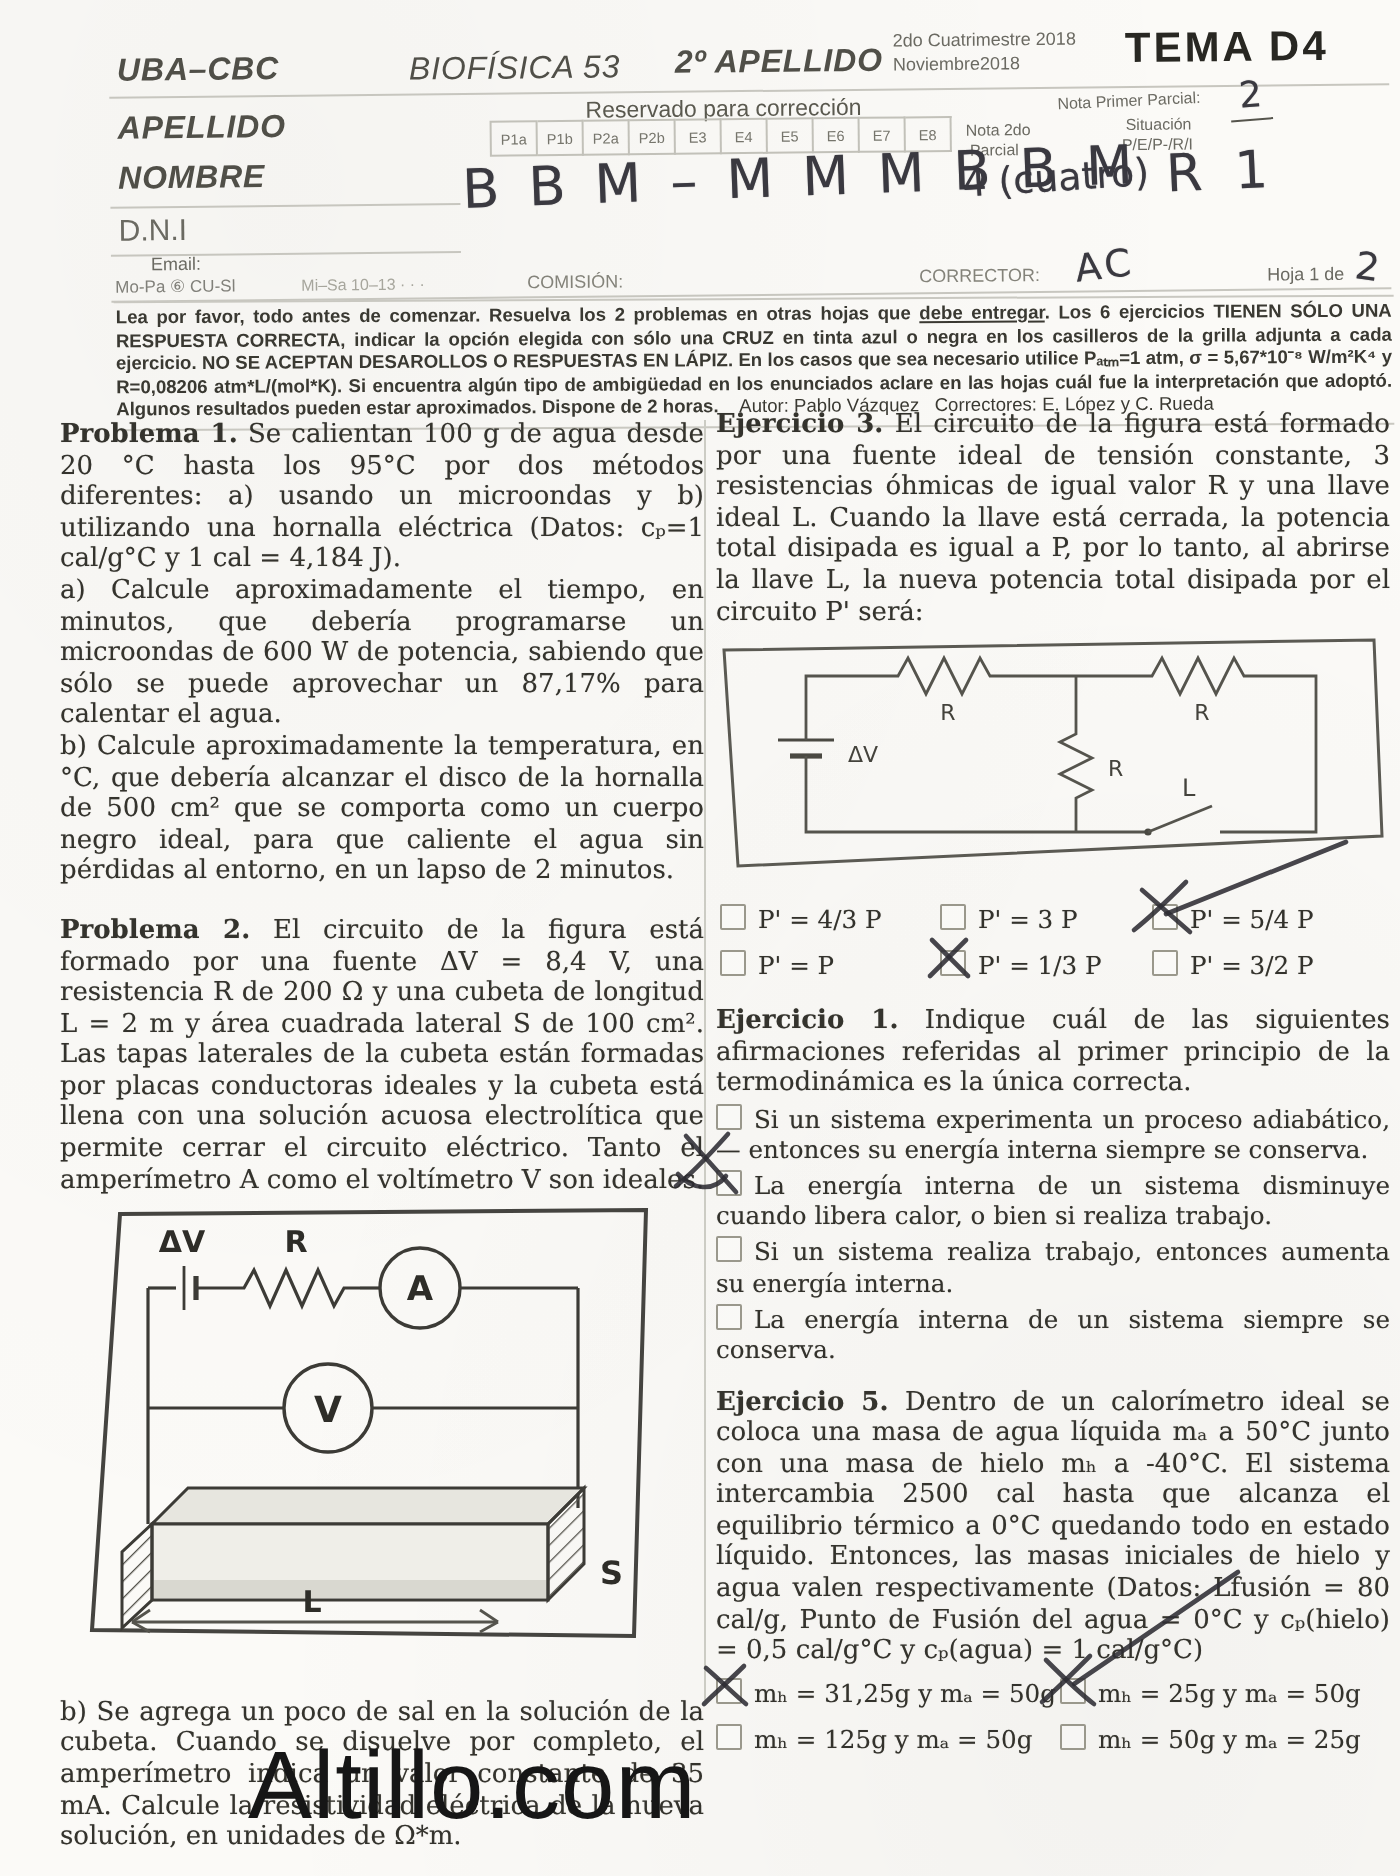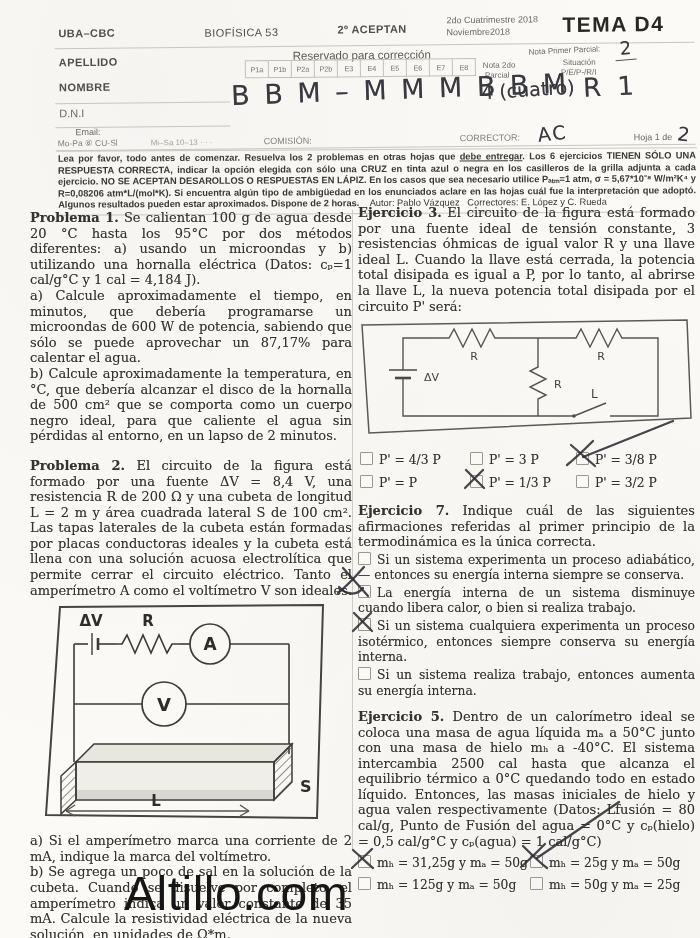--- a/index.html
+++ b/index.html
@@ -10,21 +10,21 @@
           radial-gradient(ellipse at 20% 10%, rgba(0,0,0,0.025), transparent 60%),
           radial-gradient(ellipse at 80% 90%, rgba(0,0,0,0.03), transparent 55%),
           #fbfaf7;}
   .txt{text-align:justify;font-size:13px;line-height:15.6px;color:#34332d;
        text-shadow:0 0 .4px rgba(70,68,60,.45);}
   b.ttl{font-weight:bold;}
   
   .hdr{position:absolute;left:55px;top:12px;width:642px;height:138px;
        transform:rotate(-0.6deg);font-family:"Liberation Sans",sans-serif;color:#4a4943;}
   .hdr .cell{position:absolute;white-space:nowrap;}
-  .lbl{font-size:11px;font-weight:bold;letter-spacing:.4px;color:#504f48;}
+  .lbl{font-size:16px;font-weight:bold;letter-spacing:.4px;color:#504f48;font-style:italic;}
   .lbl-sm{font-size:8px;color:#6b6a62;}
   .rule{position:absolute;background:#c7c6bf;height:1px;}
   .tema{font-size:21px;font-weight:bold;letter-spacing:1.5px;color:#28272­2;color:#282722;}
   .gridcells{position:absolute;display:flex;}
   .gcell{width:22px;height:16px;border:1px solid #c2c1b9;border-left:none;
          font-size:7.3px;color:#76756c;display:flex;align-items:center;justify-content:center;}
   .gcell:first-child{border-left:1px solid #c2c1b9;}
   .hand{font-family:"DejaVu Sans",sans-serif;color:#3a3940;
         text-shadow:0 0 .5px rgba(50,48,58,.5);}
   
@@ -65,21 +65,21 @@
 <div class="page">
 
   <div class="hdr">
     <div class="rule" style="left:0;top:33px;width:640px;"></div>
     <div class="rule" style="left:0;top:88px;width:175px;"></div>
     <div class="rule" style="left:0;top:112px;width:175px;"></div>
     <div class="rule" style="left:0;top:135px;width:640px;"></div>
 
     <div class="cell lbl" style="left:4px;top:12px;">UBA–CBC</div>
     <div class="cell lbl" style="left:150px;top:13px;font-weight:normal;">BIOFÍSICA 53</div>
-    <div class="cell lbl" style="left:283px;top:11px;">2º ACEPTAN</div>
+    <div class="cell lbl" style="left:283px;top:11px;">2º APELLIDO</div>
     <div class="cell lbl-sm" style="left:392px;top:4px;font-size:9px;">2do Cuatrimestre 2018</div>
     <div class="cell lbl-sm" style="left:392px;top:16px;font-size:9px;">Noviembre2018</div>
     <div class="cell tema" style="left:508px;top:3px;">TEMA D4</div>
 
     <div class="cell lbl" style="left:4px;top:41px;">APELLIDO</div>
     <div class="cell" style="left:238px;top:37px;font-size:11.5px;color:#5a594f;">Reservado para corrección</div>
     <div class="cell lbl-sm" style="left:474px;top:36px;transform:rotate(-2deg);">Nota Primer Parcial:</div>
     <div class="cell hand" style="left:560px;top:28px;font-size:18px;border-bottom:1.4px solid #55544c;padding:0 5px 1px 5px;transform:rotate(-4deg);">2</div>
 
     <div class="cell lbl" style="left:4px;top:66px;">NOMBRE</div>
@@ -98,21 +98,21 @@
     </div>
     <div class="cell lbl-sm" style="left:428px;top:50px;">Nota 2do</div>
     <div class="cell lbl-sm" style="left:430px;top:60px;">Parcial</div>
     <div class="cell lbl-sm" style="left:508px;top:48px;">Situación</div>
     <div class="cell lbl-sm" style="left:506px;top:58px;">P/E/P-/R/I</div>
 
     <div class="cell hand" style="left:176px;top:62px;font-size:27px;letter-spacing:3px;transform:rotate(-1.5deg);">B B M – M M M B B M</div>
     <div class="cell hand" style="left:426px;top:68px;font-size:19px;transform:rotate(-3deg);">4 (cuatro)</div>
     <div class="cell hand" style="left:528px;top:62px;font-size:26px;letter-spacing:4px;transform:rotate(-2deg);">R 1</div>
 
-    <div class="cell lbl-sm" style="left:4px;top:92px;font-size:11px;">D.N.I</div>
+    <div class="cell lbl-sm" style="left:4px;top:92px;font-size:15px;">D.N.I</div>
     <div class="cell lbl-sm" style="left:20px;top:112px;font-size:9px;">Email:</div>
 
     <div class="cell lbl-sm" style="left:2px;top:123px;font-size:8.5px;color:#81807a;">Mo-Pa ⑥ CU-Sl</div>
     <div class="cell lbl-sm" style="left:95px;top:124px;font-size:8px;color:#a7a69d;">Mi–Sa 10–13 · · ·</div>
     <div class="cell lbl-sm" style="left:208px;top:123px;font-size:9px;color:#84837a;">COMISIÓN:</div>
     <div class="cell lbl-sm" style="left:404px;top:122px;font-size:9px;color:#84837a;">CORRECTOR:</div>
     <div class="cell hand" style="left:482px;top:112px;font-size:19px;letter-spacing:2px;transform:rotate(-6deg);">AC</div>
     <div class="cell lbl-sm" style="left:578px;top:123px;font-size:9px;">Hoja 1 de</div>
     <div class="cell hand" style="left:622px;top:114px;font-size:19px;transform:rotate(8deg);">2</div>
   </div>
@@ -175,21 +175,21 @@
         <polygon points="32,158 32,196 17,210 17,172" fill="url(#hatch)" stroke="#3c3b36" stroke-width="1.5"></polygon>
         <text x="256" y="188" font-size="16" font-weight="bold" fill="#2e2d28">S</text>
 
         <path class="wire2" d="M22,207 H205"></path>
         <path class="wire2" d="M22,207 l9,-6 M22,207 l9,5 M205,207 l-9,-6 M205,207 l-9,5"></path>
         <text x="112" y="202" font-size="15" font-weight="bold" text-anchor="middle" fill="#2e2d28">L</text>
       </svg>
     </div>
 
     <p class="txt para" style="margin-bottom:0;">
-      <span>a) Si el amperímetro marca una corriente de 2 mA, indique la marca del voltímetro.</span><br>
+      <br>
       <span>b) Se agrega un poco de sal en la solución de la cubeta. Cuando se disuelve por completo, el amperímetro indica un valor constante de 35 mA. Calcule la resistividad eléctrica de la nueva solución, en unidades de Ω*m.</span>
     </p>
   </div>
 
   <div class="rcol">
 
     <p class="txt para" style="margin-bottom:4px;">
       <b class="ttl">Ejercicio 3.</b>
       <span>El circuito de la figura está formado por una fuente ideal de tensión constante, 3 resistencias óhmicas de igual valor R y una llave ideal L. Cuando la llave está cerrada, la potencia total disipada es igual a P, por lo tanto, al abrirse la llave L, la nueva potencia total disipada por el circuito P' será:</span>
     </p>
@@ -225,54 +225,48 @@
     <div class="optgrid3">
       <div class="opt"><span class="cb"></span><span>P' = 4/3 P</span></div>
       <div class="opt"><span class="cb"></span><span>P' = 3 P</span></div>
       <div class="opt">
         <span class="cb">
           <svg width="20" height="20">
             <path class="pen" d="M 10 8 L 100 -28"></path>
             <path class="pen" d="M -2 -4 C 6 3, 14 10, 22 17"></path>
             <path class="pen" d="M 20 -8 C 12 0, 4 8, -6 16"></path>
           </svg>
-        </span><span>P' = 3/8 P</span></div>
+        </span><span>P' = 5/4 P</span></div>
       <div class="opt"><span class="cb"></span><span>P' = P</span></div>
       <div class="opt">
         <span class="cb">
           <svg width="20" height="20">
             <path class="pen" d="M -1 -2 C 5 4, 11 10, 17 16"></path>
             <path class="pen" d="M 16 -2 C 10 4, 4 10, -2 16"></path>
           </svg>
         </span><span>P' = 1/3 P</span></div>
       <div class="opt"><span class="cb"></span><span>P' = 3/2 P</span></div>
     </div>
 
     <p class="txt" style="margin:4px 0 2px 0;">
-      <b class="ttl">Ejercicio 7.</b>
+      <b class="ttl">Ejercicio 1.</b>
       <span>Indique cuál de las siguientes afirmaciones referidas al primer principio de la termodinámica es la única correcta.</span>
     </p>
     <div>
       <div class="opt"><span class="cb"></span><span>Si un sistema experimenta un proceso adiabático, — entonces su energía interna siempre se conserva.</span></div>
       <div class="opt">
         <span class="cb">
           <svg width="20" height="20">
             <path class="pen" d="M -12 -14 C -4 -5, 5 5, 13 14"></path>
             <path class="pen" d="M 9 -15 C 1 -6, -8 4, -17 11"></path>
             <path class="pen" d="M -16 5 C -9 13, 2 14, 8 6"></path>
           </svg>
         </span><span>La energía interna de un sistema disminuye cuando libera calor, o bien si realiza trabajo.</span></div>
-      <div class="opt">
-        <span class="cb">
-          <svg width="20" height="20">
-            <path class="pen" d="M -1 -2 C 5 4, 11 10, 17 16"></path>
-            <path class="pen" d="M 16 -2 C 10 4, 4 10, -2 16"></path>
-          </svg>
-        </span><span>Si un sistema cualquiera experimenta un proceso isotérmico, entonces siempre conserva su energía interna.</span></div>
       <div class="opt"><span class="cb"></span><span>Si un sistema realiza trabajo, entonces aumenta su energía interna.</span></div>
+      <div class="opt"><span class="cb"></span><span>La energía interna de un sistema siempre se conserva.</span></div>
     </div>
 
     <p class="txt" style="margin:10px 0 2px 0;">
       <b class="ttl">Ejercicio 5.</b>
       <span>Dentro de un calorímetro ideal se coloca una masa de agua líquida mₐ a 50°C junto con una masa de hielo mₕ a -40°C.  El sistema intercambia 2500 cal hasta que alcanza el equilibrio térmico a 0°C quedando todo en estado líquido. Entonces, las masas iniciales de hielo y agua valen respectivamente (Datos: Lfusión = 80 cal/g, Punto de Fusión del agua = 0°C y cₚ(hielo) = 0,5 cal/g°C y cₚ(agua) = 1 cal/g°C)</span>
     </p>
     <div class="optgrid2">
       <div class="opt">
         <span class="cb">
           <svg width="20" height="20">

